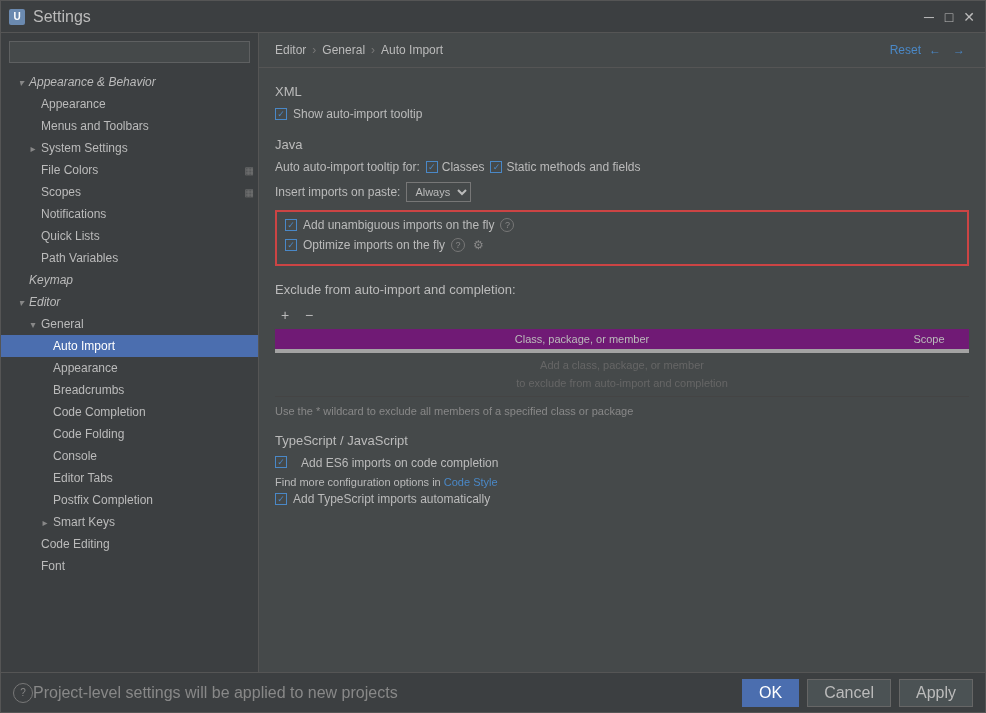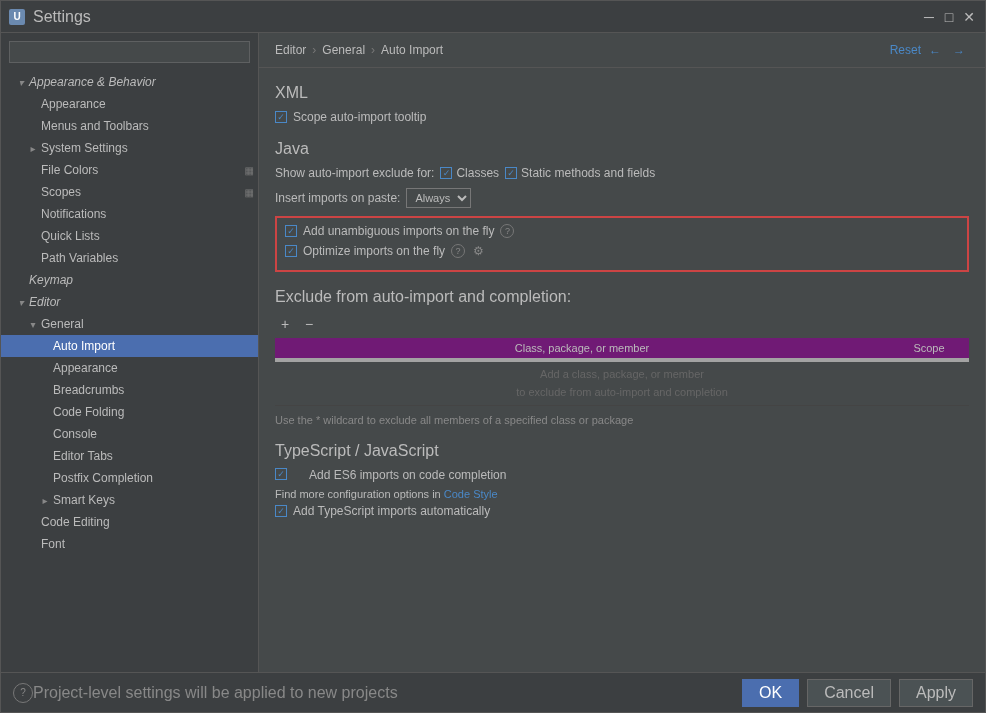--- a/index.html
+++ b/index.html
@@ -54,21 +54,21 @@
     .reset-btn { background: none; border: none; color: #4a88c7; cursor: pointer; font-size: 12px; }
 
     
     .content-scroll { flex: 1; overflow-y: auto; padding: 16px; }
     .content-scroll::-webkit-scrollbar { width: 6px; }
     .content-scroll::-webkit-scrollbar-track { background: #45494a; }
     .content-scroll::-webkit-scrollbar-thumb { background: #666; }
 
     
     .section { margin-bottom: 16px; }
-    .section-title { font-size: 16px; color: #bbbbbb; margin-bottom: 8px; font-weight: normal; }
+    .section-title { font-size: 13px; color: #bbbbbb; margin-bottom: 8px; font-weight: normal; }
 
     
     .checkbox-row { display: flex; align-items: center; gap: 6px; margin-bottom: 6px; }
     .checkbox-row label { display: flex; align-items: center; gap: 6px; cursor: pointer; }
     .cb { width: 12px; height: 12px; border: 1px solid #777; background: #45494a; display: flex; align-items: center; justify-content: center; flex-shrink: 0; cursor: pointer; }
     .cb.checked { background: #45494a; border-color: #4a88c7; }
     .cb.checked::after { content: '✓'; font-size: 9px; color: #4a88c7; }
 
     .help-icon { width: 14px; height: 14px; border-radius: 50%; border: 1px solid #777; display: inline-flex; align-items: center; justify-content: center; font-size: 9px; color: #888; cursor: default; flex-shrink: 0; }
 
@@ -186,20 +186,24 @@
         <div class="tree-item indent-3">
           <div class="tree-arrow empty"></div>
           <span class="tree-label">Appearance</span>
         </div>
         <div class="tree-item indent-3">
           <div class="tree-arrow empty"></div>
           <span class="tree-label">Breadcrumbs</span>
         </div>
         <div class="tree-item indent-3">
           <div class="tree-arrow empty"></div>
+          <span class="tree-label">Code Completion</span>
+        </div>
+        <div class="tree-item indent-3">
+          <div class="tree-arrow empty"></div>
           <span class="tree-label">Code Folding</span>
         </div>
         <div class="tree-item indent-3">
           <div class="tree-arrow empty"></div>
           <span class="tree-label">Console</span>
         </div>
         <div class="tree-item indent-3">
           <div class="tree-arrow empty"></div>
           <span class="tree-label">Editor Tabs</span>
         </div>
@@ -239,30 +243,30 @@
         </div>
       </div>
 
       <div class="content-scroll">
 
         <div class="section">
           <div class="section-title">XML</div>
           <div class="checkbox-row">
             <label>
               <div class="cb checked"></div>
-              <span>Scope auto-import tooltip</span>
+              <span>Show auto-import tooltip</span>
             </label>
           </div>
         </div>
 
         <div class="section">
           <div class="section-title">Java</div>
 
           <div class="java-row">
-            <span>Show auto-import exclude for:</span>
+            <span>Auto auto-import tooltip for:</span>
             <label style="display:flex;align-items:center;gap:4px;">
               <div class="cb checked"></div>
               <span>Classes</span>
             </label>
             <label style="display:flex;align-items:center;gap:4px;">
               <div class="cb checked"></div>
               <span>Static methods and fields</span>
             </label>
           </div>
 
@@ -315,21 +319,21 @@
                 </td>
               </tr>
             </tbody>
           </table>
           <p class="wildcard-note">Use the * wildcard to exclude all members of a specified class or package</p>
         </div>
 
         <div class="section ts-section">
           <div class="section-title">TypeScript / JavaScript</div>
           <div class="checkbox-row">
-            <label style="display:flex;align-items:flex-start;gap:22px;">
+            <label style="display:flex;align-items:flex-start;gap:14px;">
               <div class="cb checked"></div>
               <span>Add ES6 imports on code completion</span>
             </label>
           </div>
           <div class="config-note">
             <span>Find more configuration options in</span>
             <a class="config-link">Code Style</a>
           </div>
           <div class="checkbox-row">
             <label style="display:flex;align-items:center;gap:6px;">

